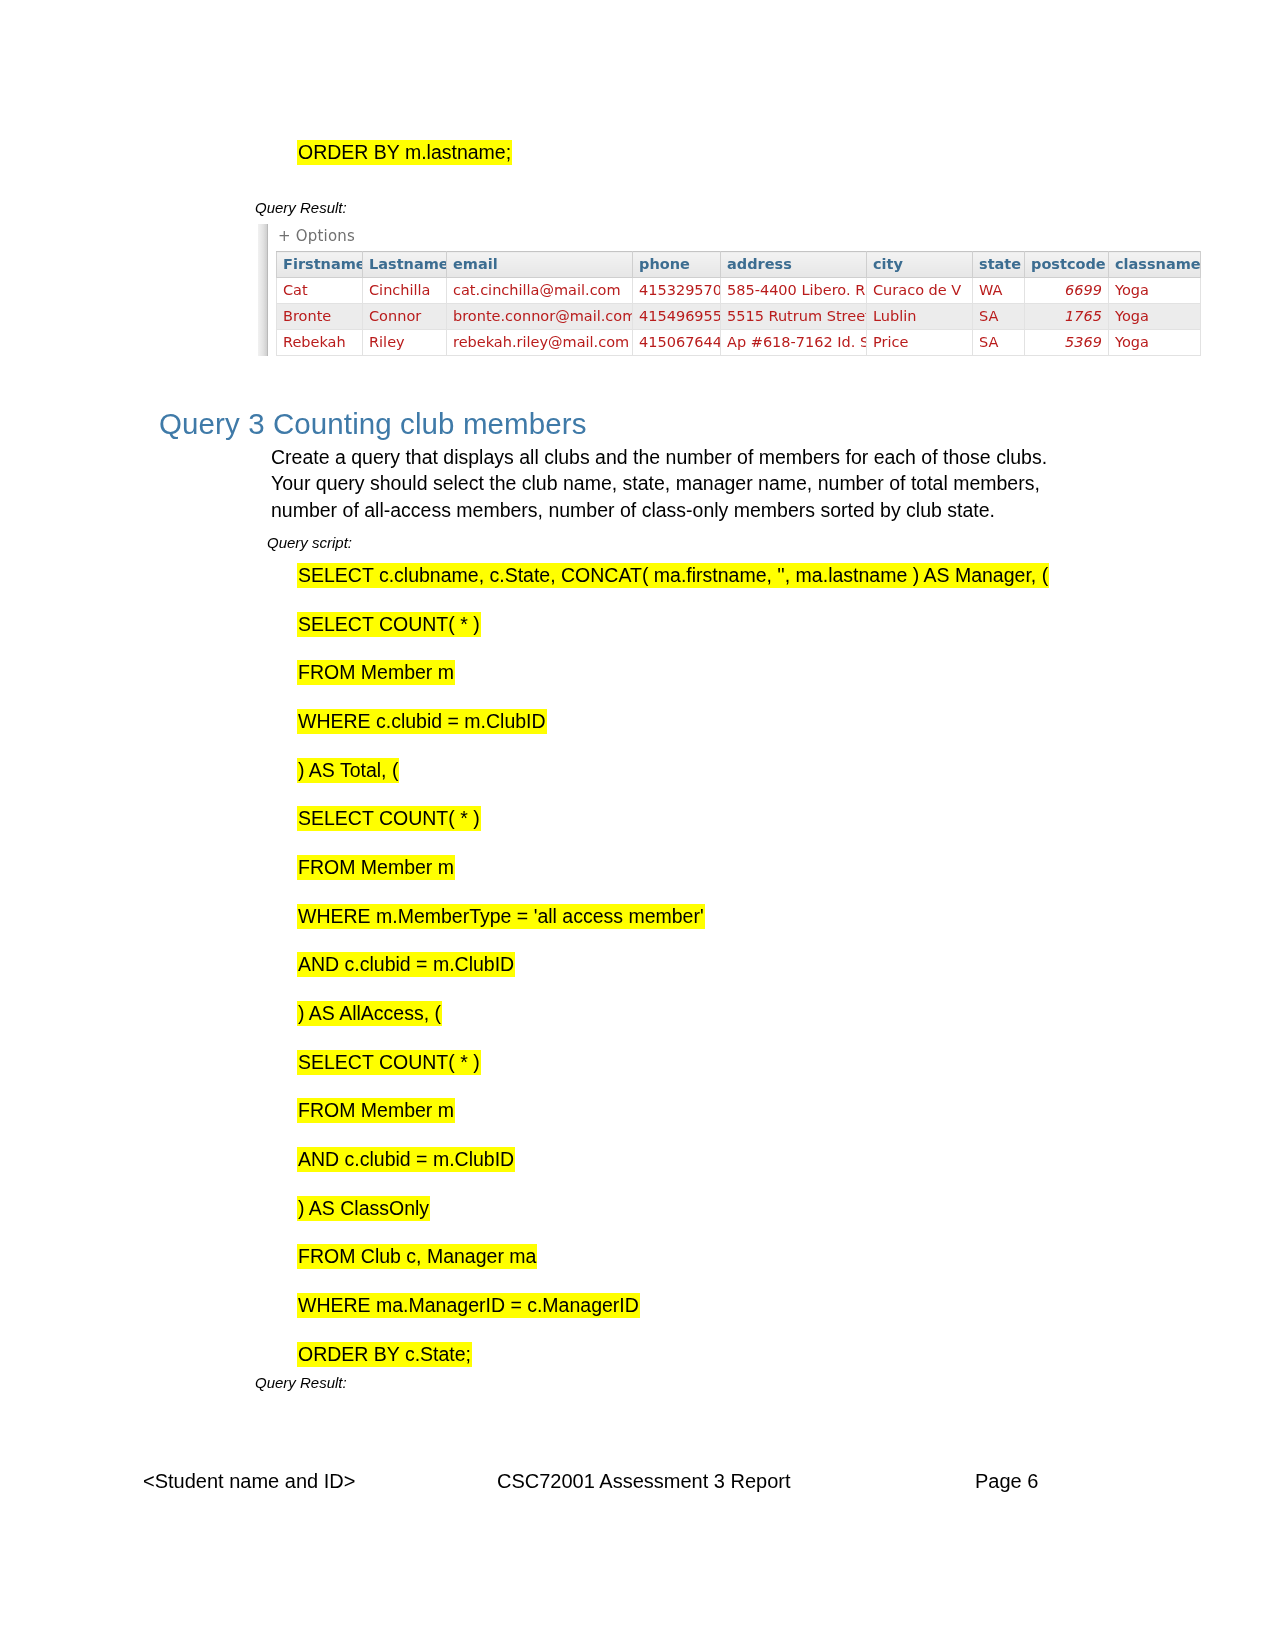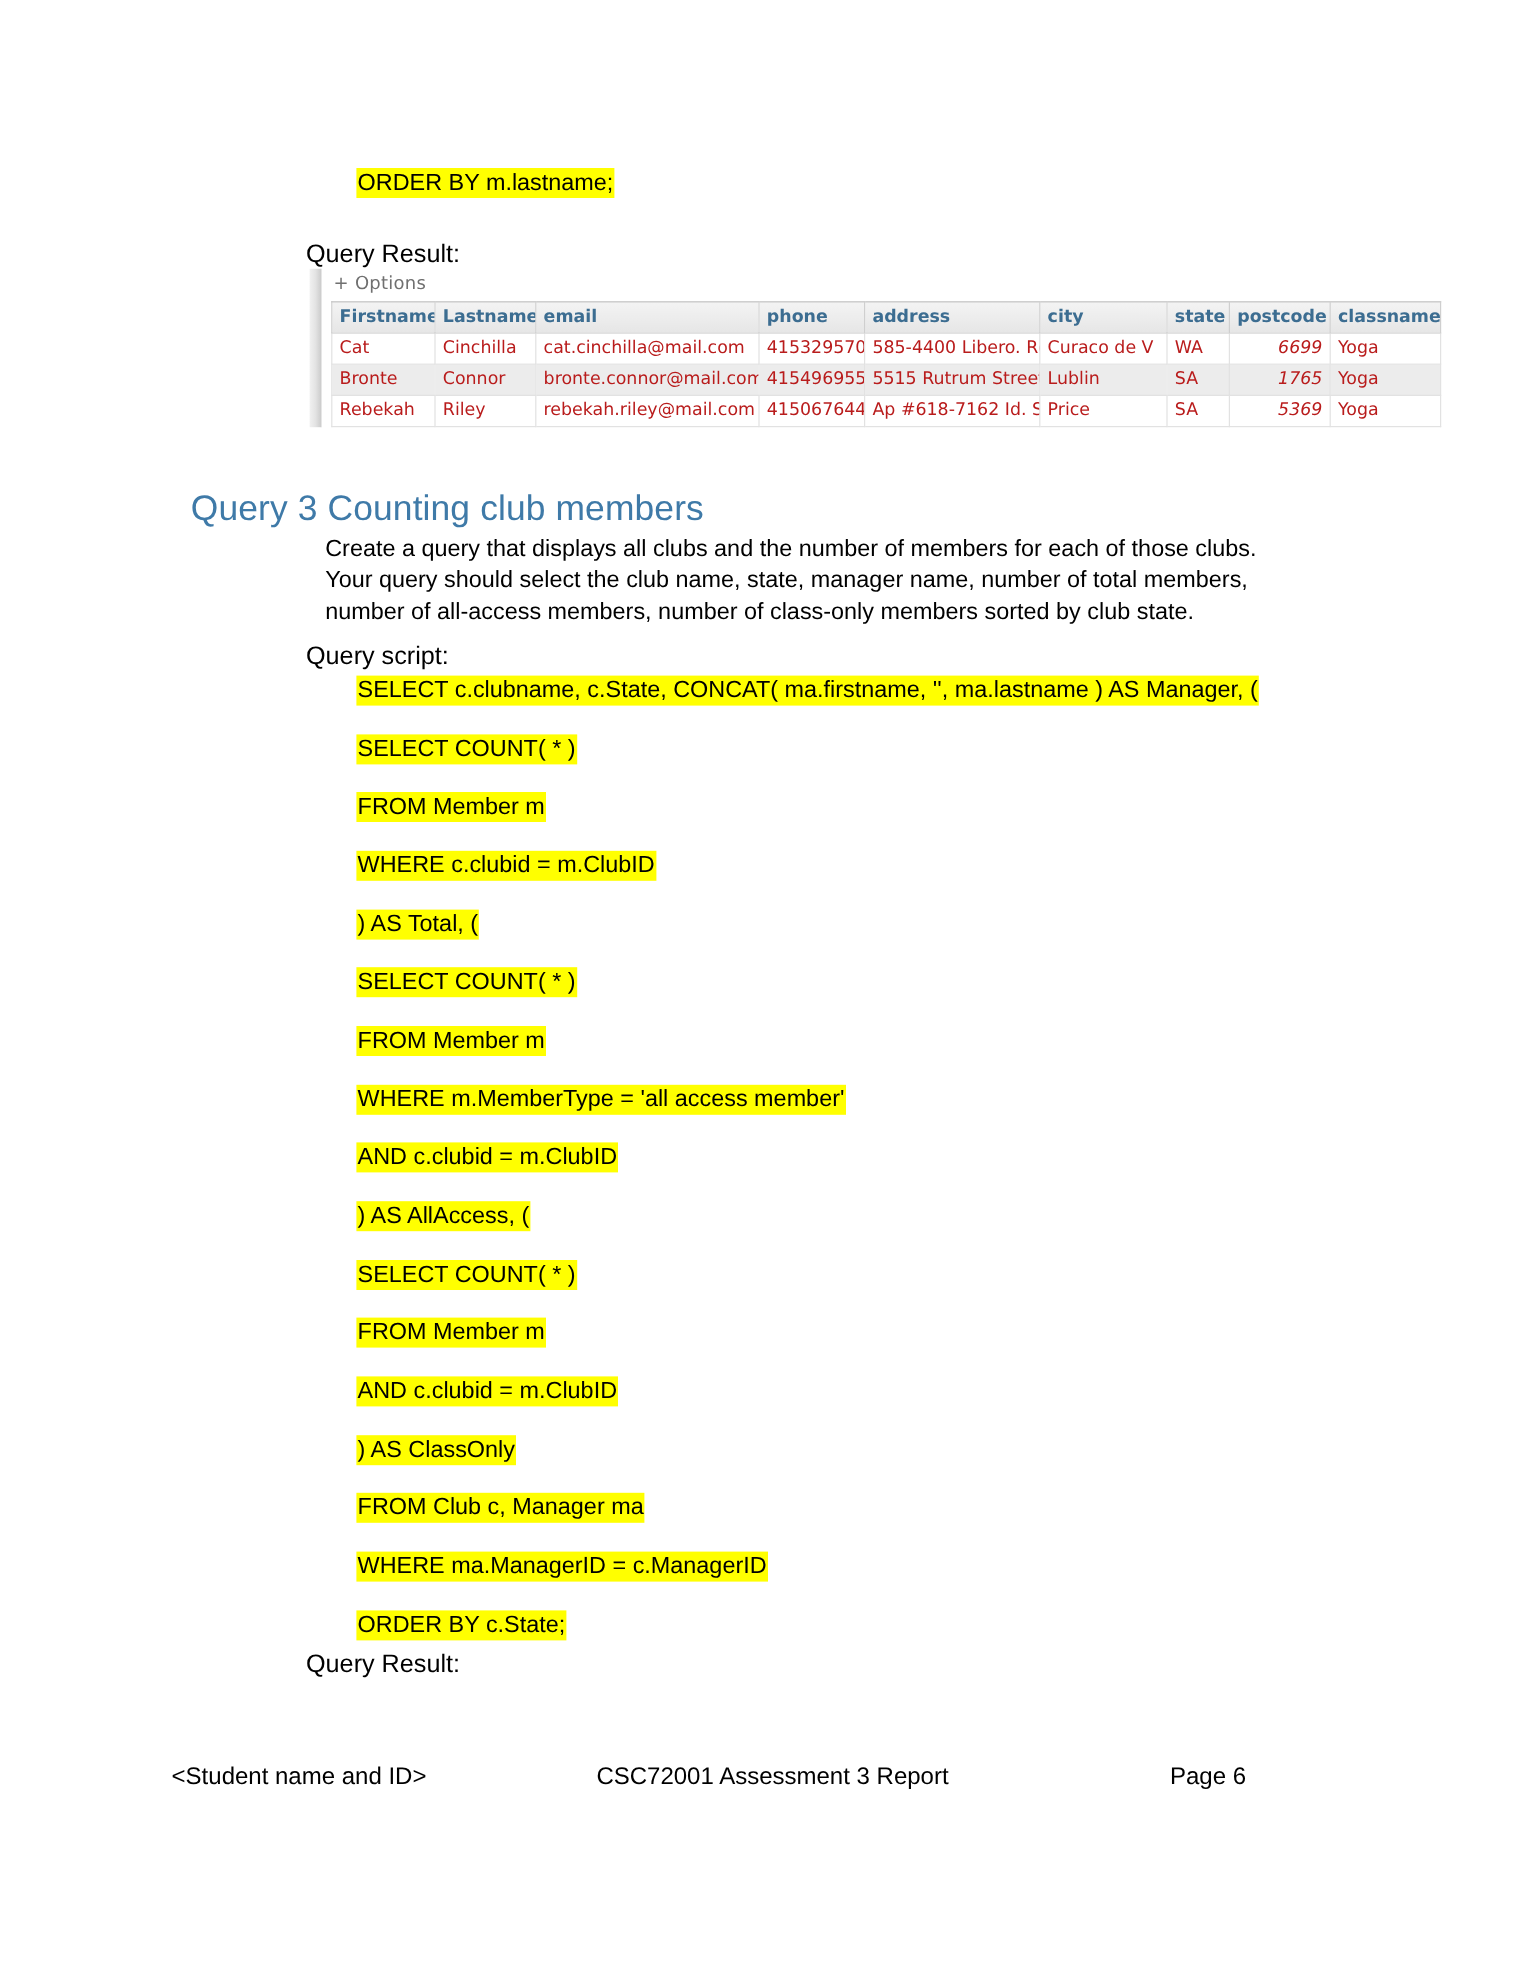--- a/index.html
+++ b/index.html
@@ -30,24 +30,25 @@
     white-space: nowrap;
   }
   .sql-line span.hl {
     background: #FFFF00;
     padding: 1px 1px 2px 1px;
     box-decoration-break: clone;
     margin-left: 42px;
   }
 
   .plain-line {
-    font-size: 21px;
+    font-size: 15px;
     line-height: 1.32;
     margin: 0;
     white-space: nowrap;
+    font-style: italic;
   }
 
   .para {
     font-size: 19.5px;
     line-height: 1.35;
     margin: 16px;
   }
   .para div { white-space: nowrap; }
 
   
@@ -146,21 +147,21 @@
   }
 
   .body-para {
     position: absolute;
     left: 255px;
     top: 428px;
   }
 
   .query-script-label {
     position: absolute;
-    left: 255px;
+    left: 267px;
     top: 533px;
   }
 
   .sql-block {
     position: absolute;
     left: 255px;
     top: 563px;
   }
 
   .query-result-label-2 {

